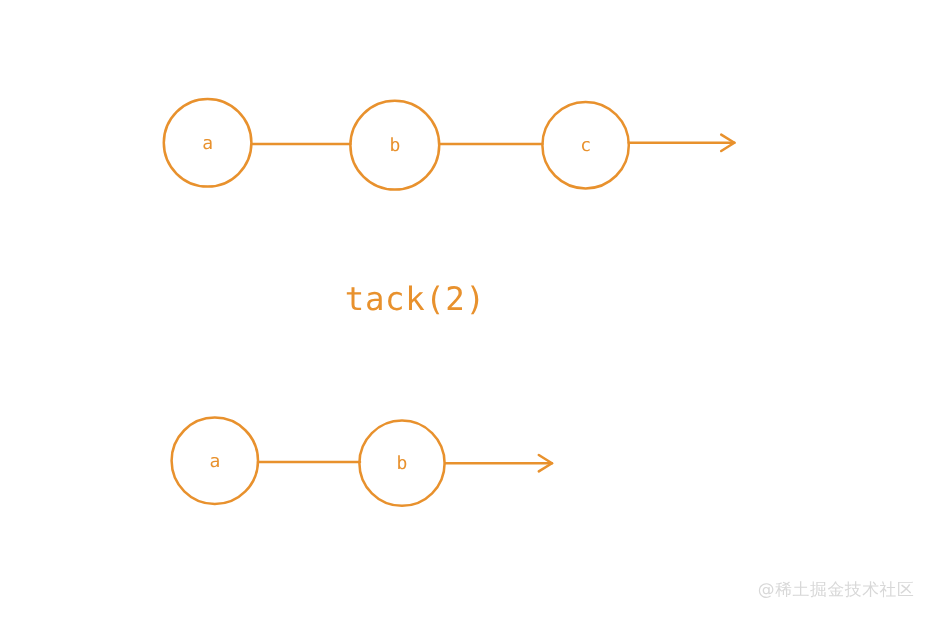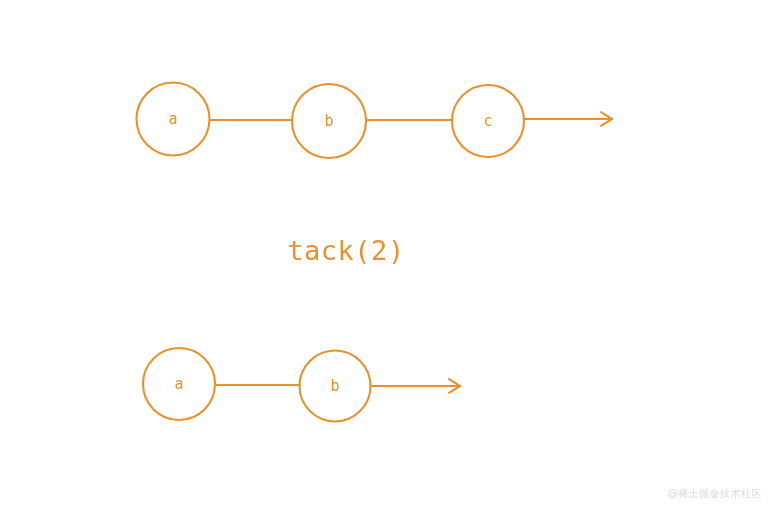--- a/index.html
+++ b/index.html
@@ -51,21 +51,21 @@
     font-size: 27px;
     text-anchor: middle;
     dominant-baseline: central;
     letter-spacing: 0.5px;
   }
   .watermark {
     position: absolute;
     right: 14px;
     bottom: 14px;
     font-family: "DejaVu Sans", "Liberation Sans", sans-serif;
-    font-size: 10px;
+    font-size: 14px;
     color: #d8d8d8;
     letter-spacing: 0.5px;
     white-space: nowrap;
     user-select: none;
   }
 </style>
 </head>
 <body>
 
 <div id="canvas" style="width: 776px; height: 515px; background: rgb(255, 255, 255);">

